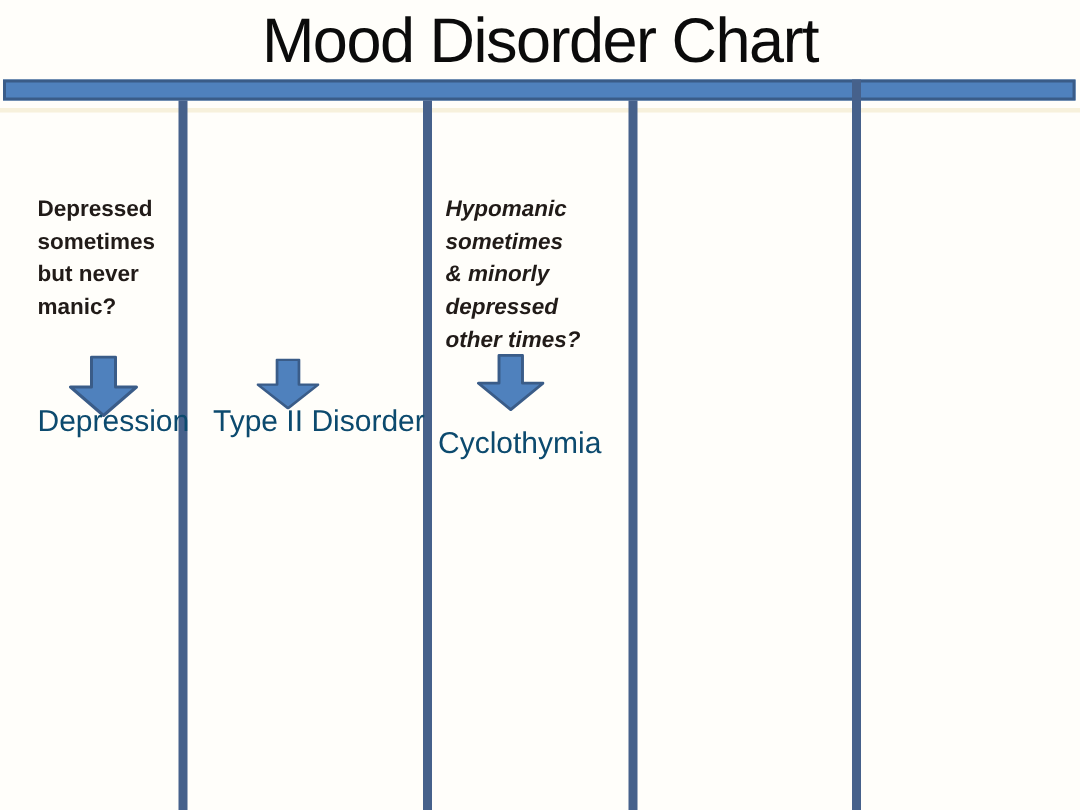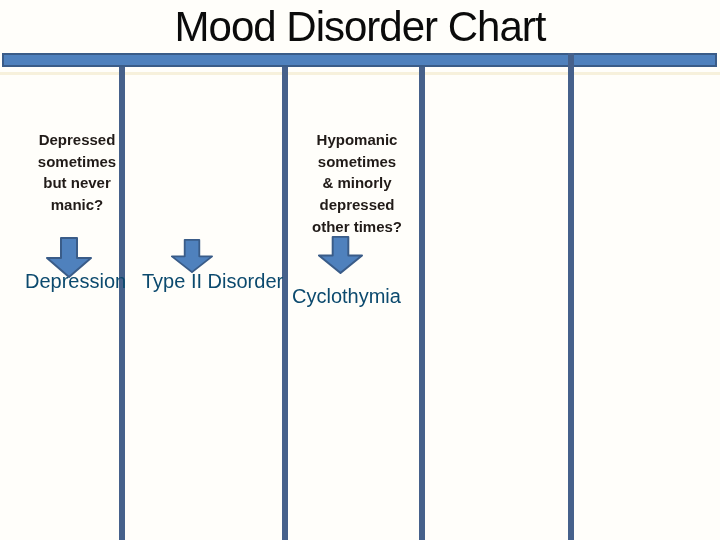--- a/index.html
+++ b/index.html
@@ -26,25 +26,25 @@
   }
 
   .vl{position:absolute;width:6px;top:67px;bottom:0;background:#46618b;}
   .vl1{left:119px;}
   .vl2{left:282px;}
   .vl3{left:419px;}
   .vl4{left:568px;top:53px;}
 
   .question{
     position:absolute;white-space:pre-line;
-    font-size:15px;line-height:21.7px;font-weight:700;color:#211b18;text-align:center;
+    font-size:15px;line-height:21.7px;font-weight:700;color:#211b18;
   }
   .q1{left:25px;top:129px;width:104px;}
   .q2{left:145px;top:129px;width:136px;}
-  .q3{left:297px;top:129px;width:120px;}
+  .q3{left:297px;top:129px;width:120px;font-style:italic;}
 
   .arrow{position:absolute;}
   .arrow polygon{stroke:#3a5c88;stroke-width:2;stroke-linejoin:round;}
   .ar1{left:46px;top:237px;width:46px;height:41px;}
   .ar2{left:171px;top:239px;width:42px;height:34px;}
   .ar3{left:318px;top:236px;width:45px;height:38px;}
 
   .label{
     position:absolute;font-size:20px;line-height:21px;font-weight:400;color:#0c4a6e;
     white-space:nowrap;

